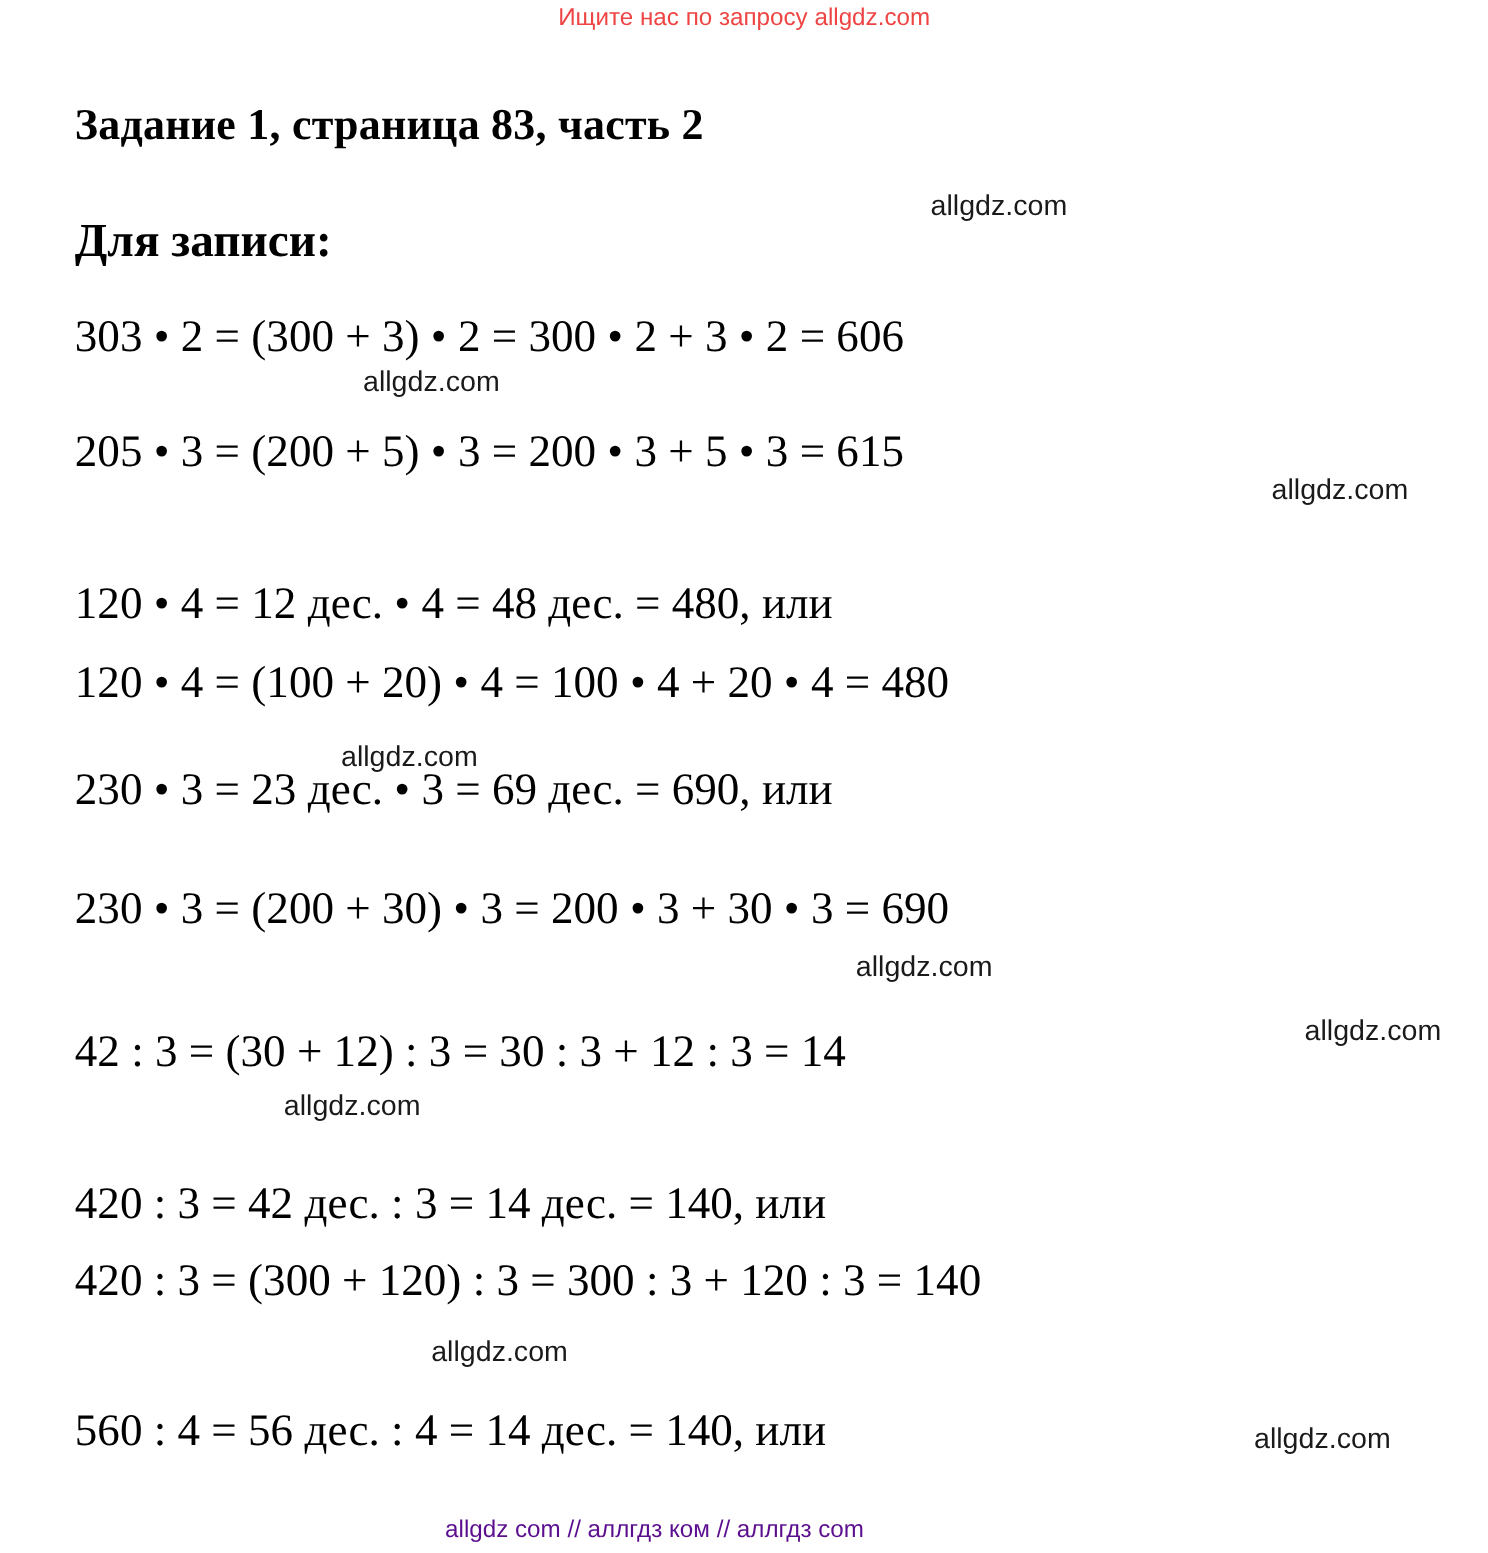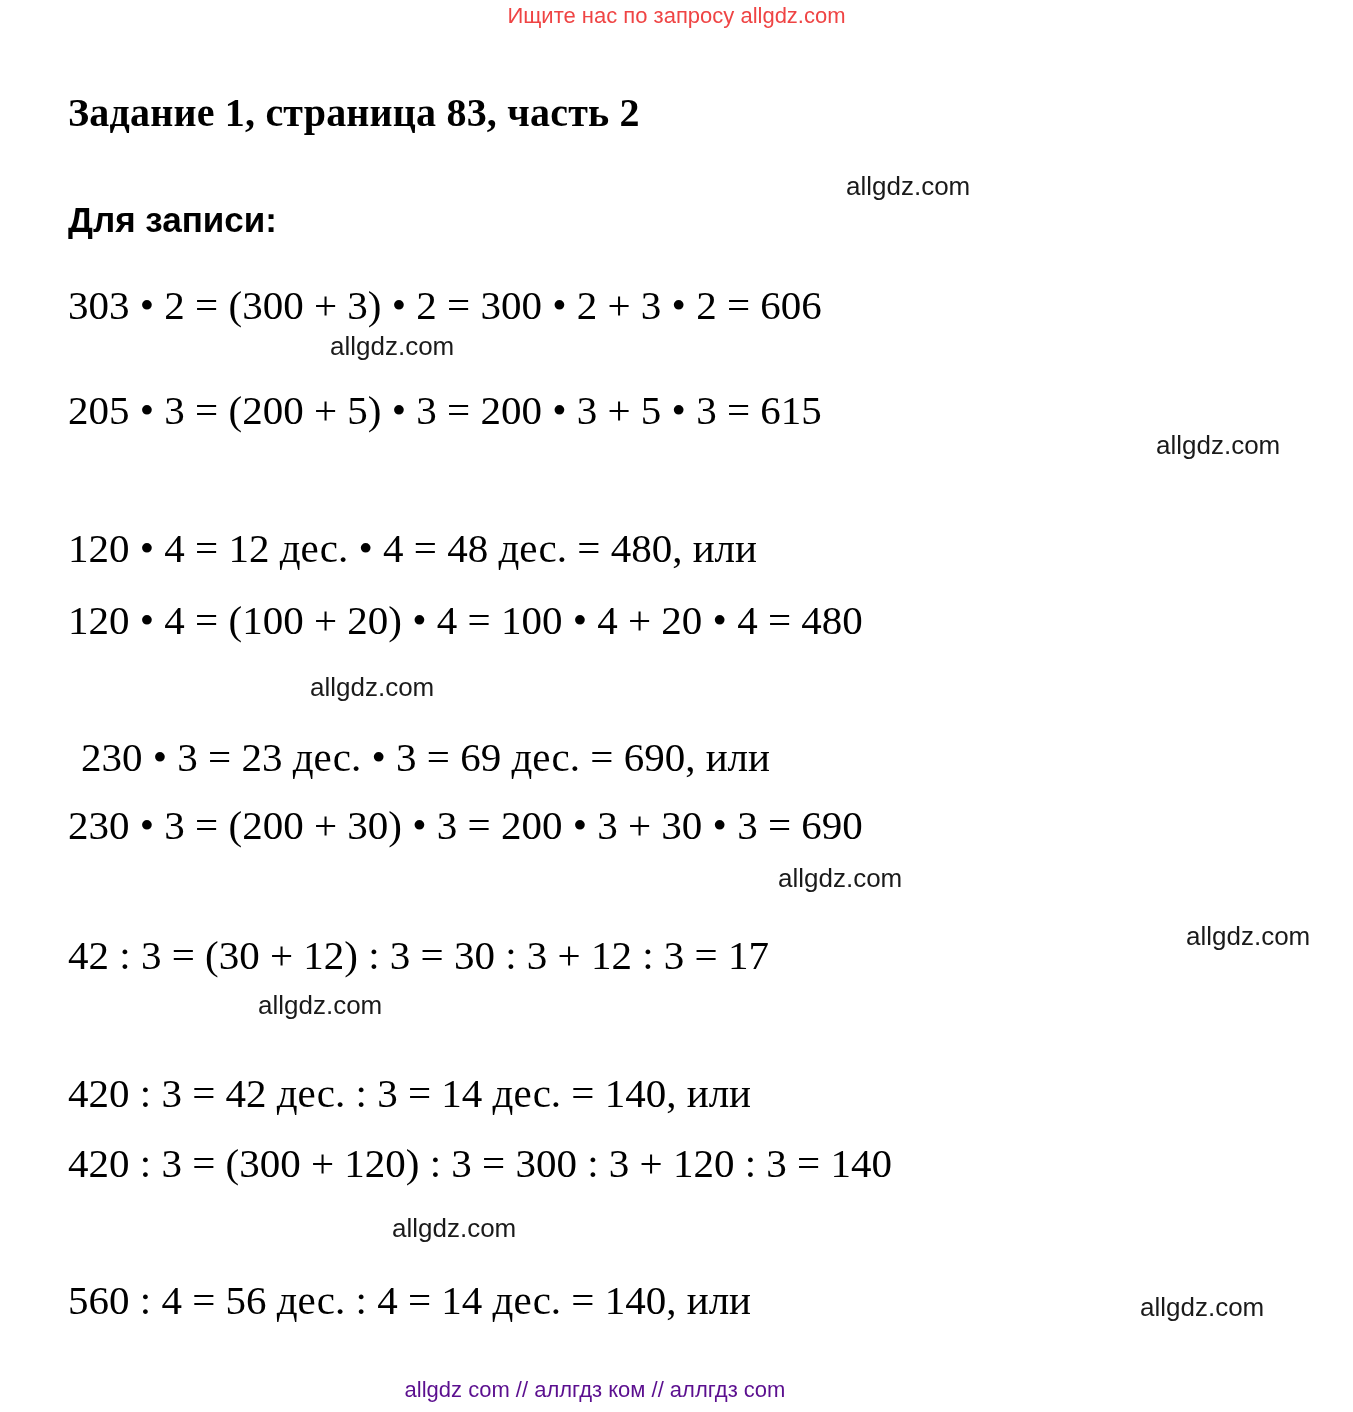--- a/index.html
+++ b/index.html
@@ -41,23 +41,23 @@
     line-height: 48px;
     letter-spacing: 0.2px;
     white-space: nowrap;
   }
 
   
   .section-heading {
     position: absolute;
     top: 196px;
     left: 68px;
-    font-family: Liberation Sans, sans-serif;
+    font-family: Liberation Serif, serif;
     font-weight: bold;
-    font-size: 35px;
+    font-size: 43px;
     line-height: 48px;
     white-space: nowrap;
   }
 
   
   .eq {
     position: absolute;
     left: 68px;
     font-family: "Liberation Serif", serif;
     font-weight: normal;
@@ -65,21 +65,21 @@
     line-height: 50px;
     white-space: nowrap;
     color: #000;
   }
 
   
   .eq-0  { top: 260px; margin-top: 20px; }
   .eq-1  { top: 385px; }
   .eq-2  { top: 523px; }
   .eq-3  { top: 595px; }
-  .eq-4  { top: 732px; margin-left: 13px; }
+  .eq-4  { top: 692px; }
   .eq-5  { top: 800px; }
   .eq-6  { top: 930px; }
   .eq-7  { top: 1068px; }
   .eq-8  { top: 1138px; }
   .eq-9  { top: 1275px; }
 
   
   .watermark {
     position: absolute;
     font-family: Liberation Sans, sans-serif;
@@ -120,21 +120,21 @@
 <h1 class="page-title">Задание 1, страница 83, часть 2</h1>
 
 <div class="section-heading">Для записи:</div>
 
 <div class="eq eq-0">303 • 2 = (300 + 3) • 2 = 300 • 2 + 3 • 2 = 606</div>
 <div class="eq eq-1">205 • 3 = (200 + 5) • 3 = 200 • 3 + 5 • 3 = 615</div>
 <div class="eq eq-2">120 • 4 = 12 дес. • 4 = 48 дес. = 480, или</div>
 <div class="eq eq-3">120 • 4 = (100 + 20) • 4 = 100 • 4 + 20 • 4 = 480</div>
 <div class="eq eq-4">230 • 3 = 23 дес. • 3 = 69 дес. = 690, или</div>
 <div class="eq eq-5">230 • 3 = (200 + 30) • 3 = 200 • 3 + 30 • 3 = 690</div>
-<div class="eq eq-6">42 : 3 = (30 + 12) : 3 = 30 : 3 + 12 : 3 = 17</div>
+<div class="eq eq-6">42 : 3 = (30 + 12) : 3 = 30 : 3 + 12 : 3 = 14</div>
 <div class="eq eq-7">420 : 3 = 42 дес. : 3 = 14 дес. = 140, или</div>
 <div class="eq eq-8">420 : 3 = (300 + 120) : 3 = 300 : 3 + 120 : 3 = 140</div>
 <div class="eq eq-9">560 : 4 = 56 дес. : 4 = 14 дес. = 140, или</div>
 
 <div class="watermark wm-0">allgdz.com</div>
 <div class="watermark wm-1">allgdz.com</div>
 <div class="watermark wm-2">allgdz.com</div>
 <div class="watermark wm-3">allgdz.com</div>
 <div class="watermark wm-4">allgdz.com</div>
 <div class="watermark wm-5">allgdz.com</div>

